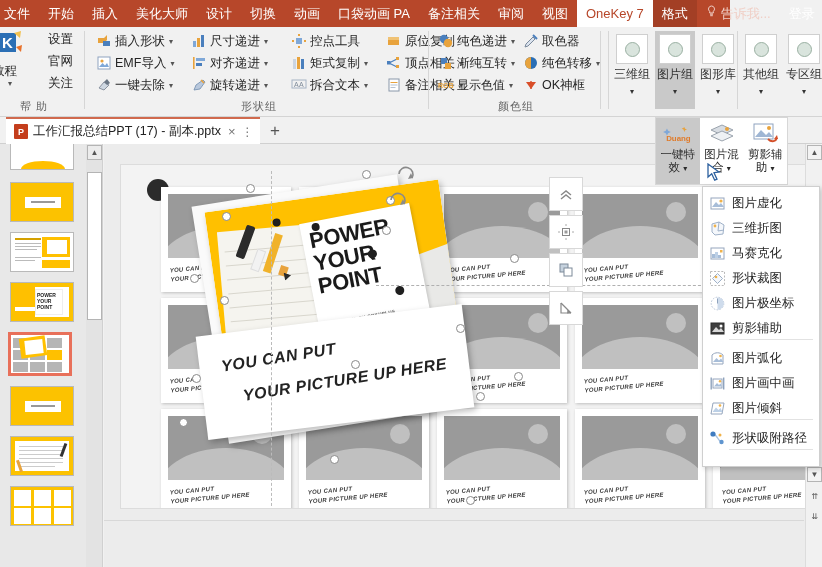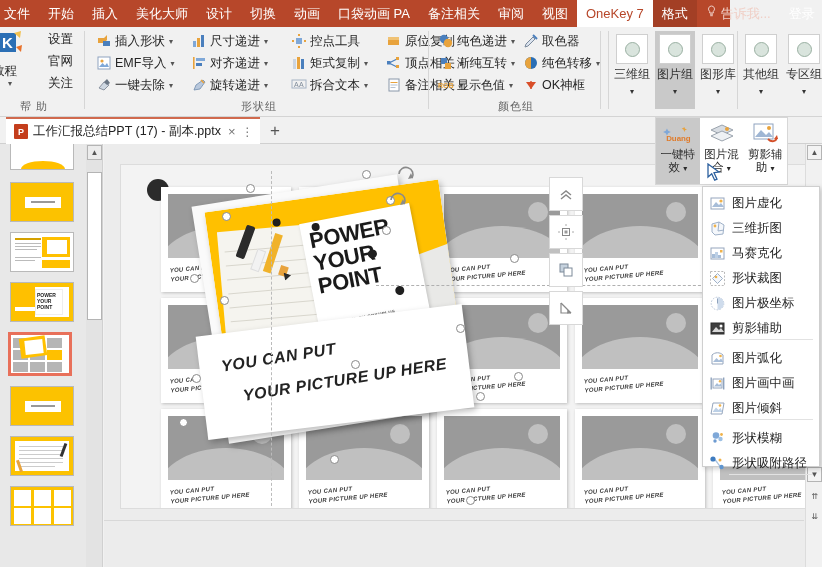--- a/index.html
+++ b/index.html
@@ -1012,31 +1012,20 @@
         <svg width="17" height="17" viewBox="0 0 17 17">
             <path d="M4 3h11l-2 11H2z" fill="#fff" stroke="#96a6bd"></path>
             <path d="M3.5 12l3.5-4.5 2.5 2.5 2-2 2 4z" fill="#bcd0e6"></path>
             <circle cx="11" cy="5.5" r="1.3" fill="#f0b24a"></circle>
           </svg>
       </span>
       <span>图片倾斜</span>
     </div>
     <div class="dd-sep"></div>
 
-    <div class="dd-item">
-      <span class="ico">
-        <svg width="17" height="17" viewBox="0 0 17 17">
-            <circle cx="7" cy="5.5" r="3.3" fill="#7fa8d8"></circle>
-            <circle cx="11.5" cy="9" r="2.2" fill="#9dc0e4"></circle>
-            <circle cx="6" cy="11" r="1.7" fill="#6d9bd1"></circle>
-            <circle cx="12.5" cy="4.5" r="1.4" fill="#f0b24a"></circle>
-          </svg>
-      </span>
-      <span>形状模糊</span>
-    </div>
 
     <div class="dd-item">
       <span class="ico">
         <svg width="17" height="17" viewBox="0 0 17 17">
             <path d="M4 4c5 1 5 8 9 8" fill="none" stroke="#a9c3e0" stroke-width="1.3"></path>
             <circle cx="4" cy="4" r="2.6" fill="#3f7cc0"></circle>
             <circle cx="12.5" cy="12" r="2.2" fill="#5f95cf"></circle>
             <circle cx="11" cy="5" r="1.5" fill="#f0b24a"></circle>
           </svg>
       </span>

